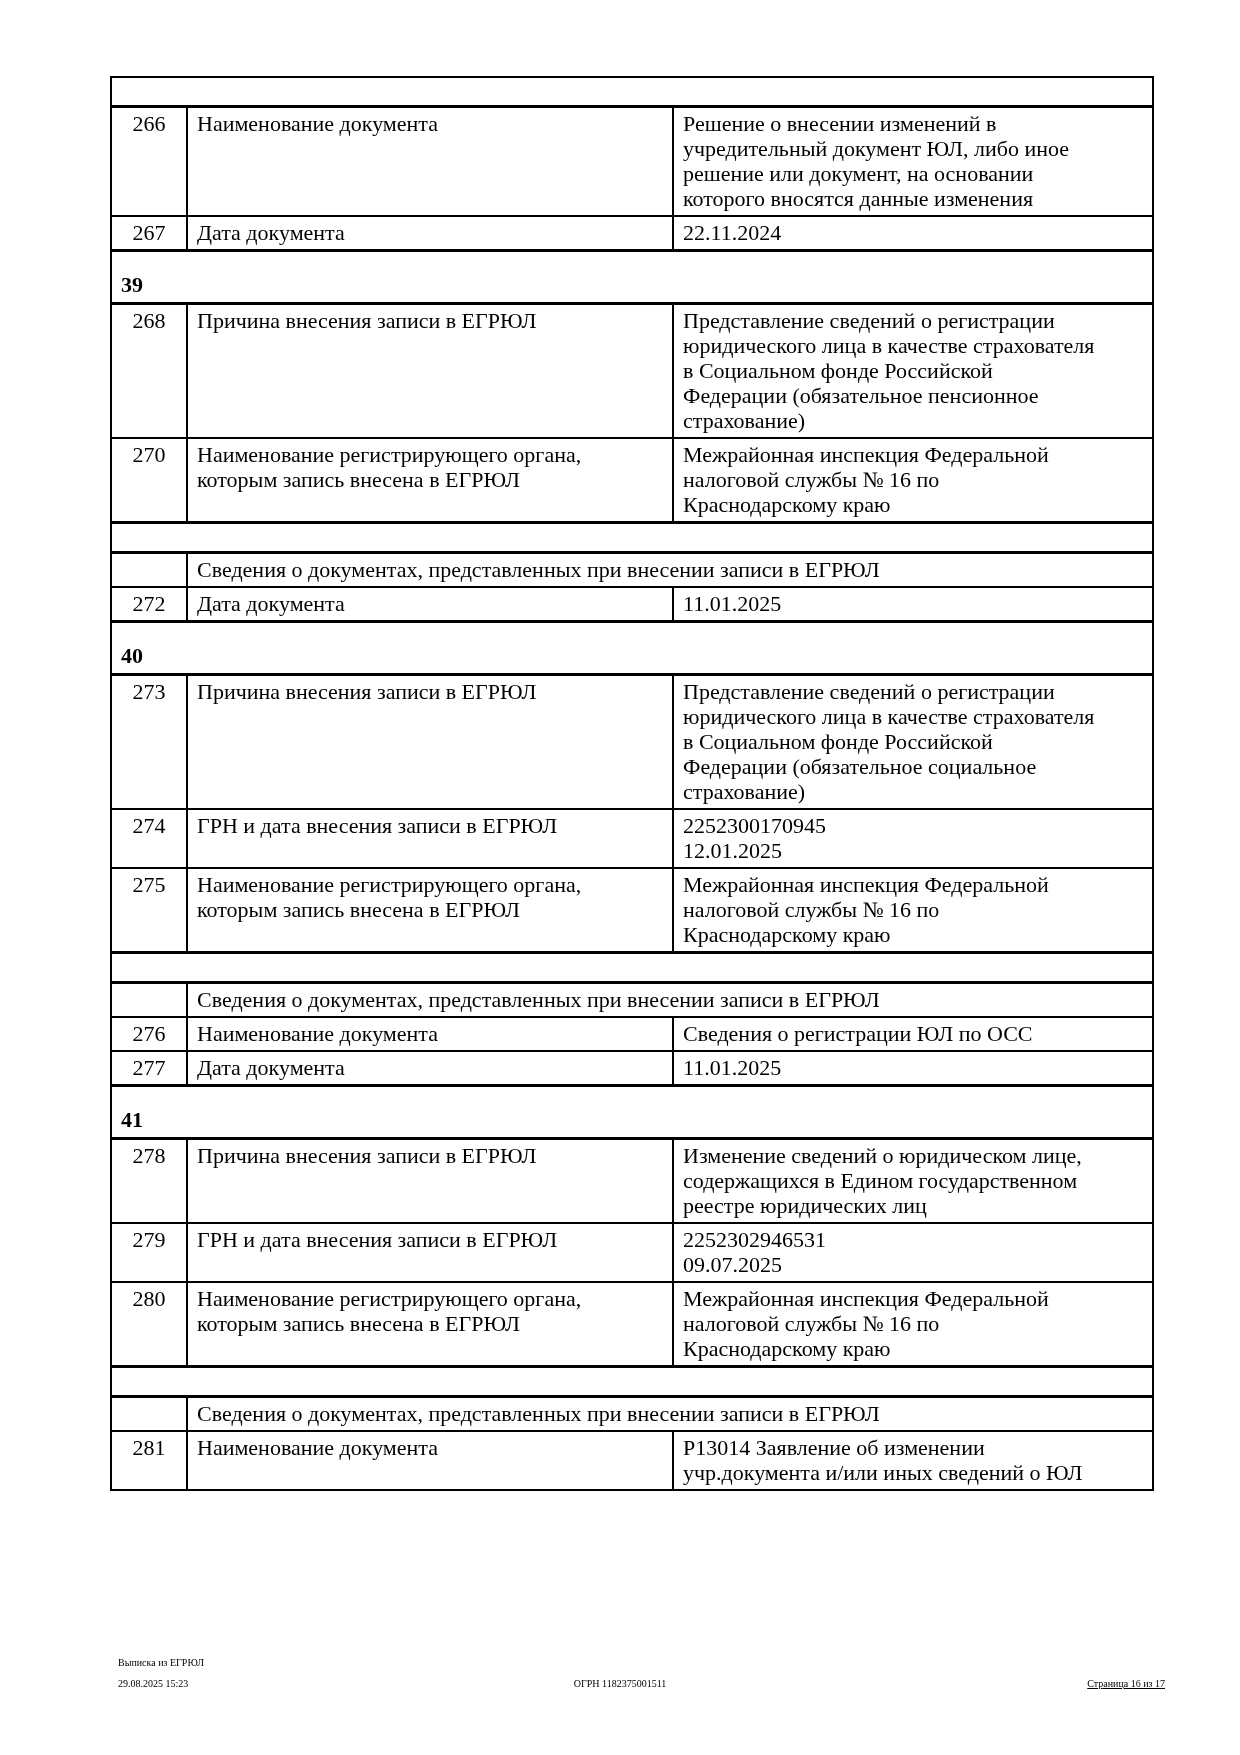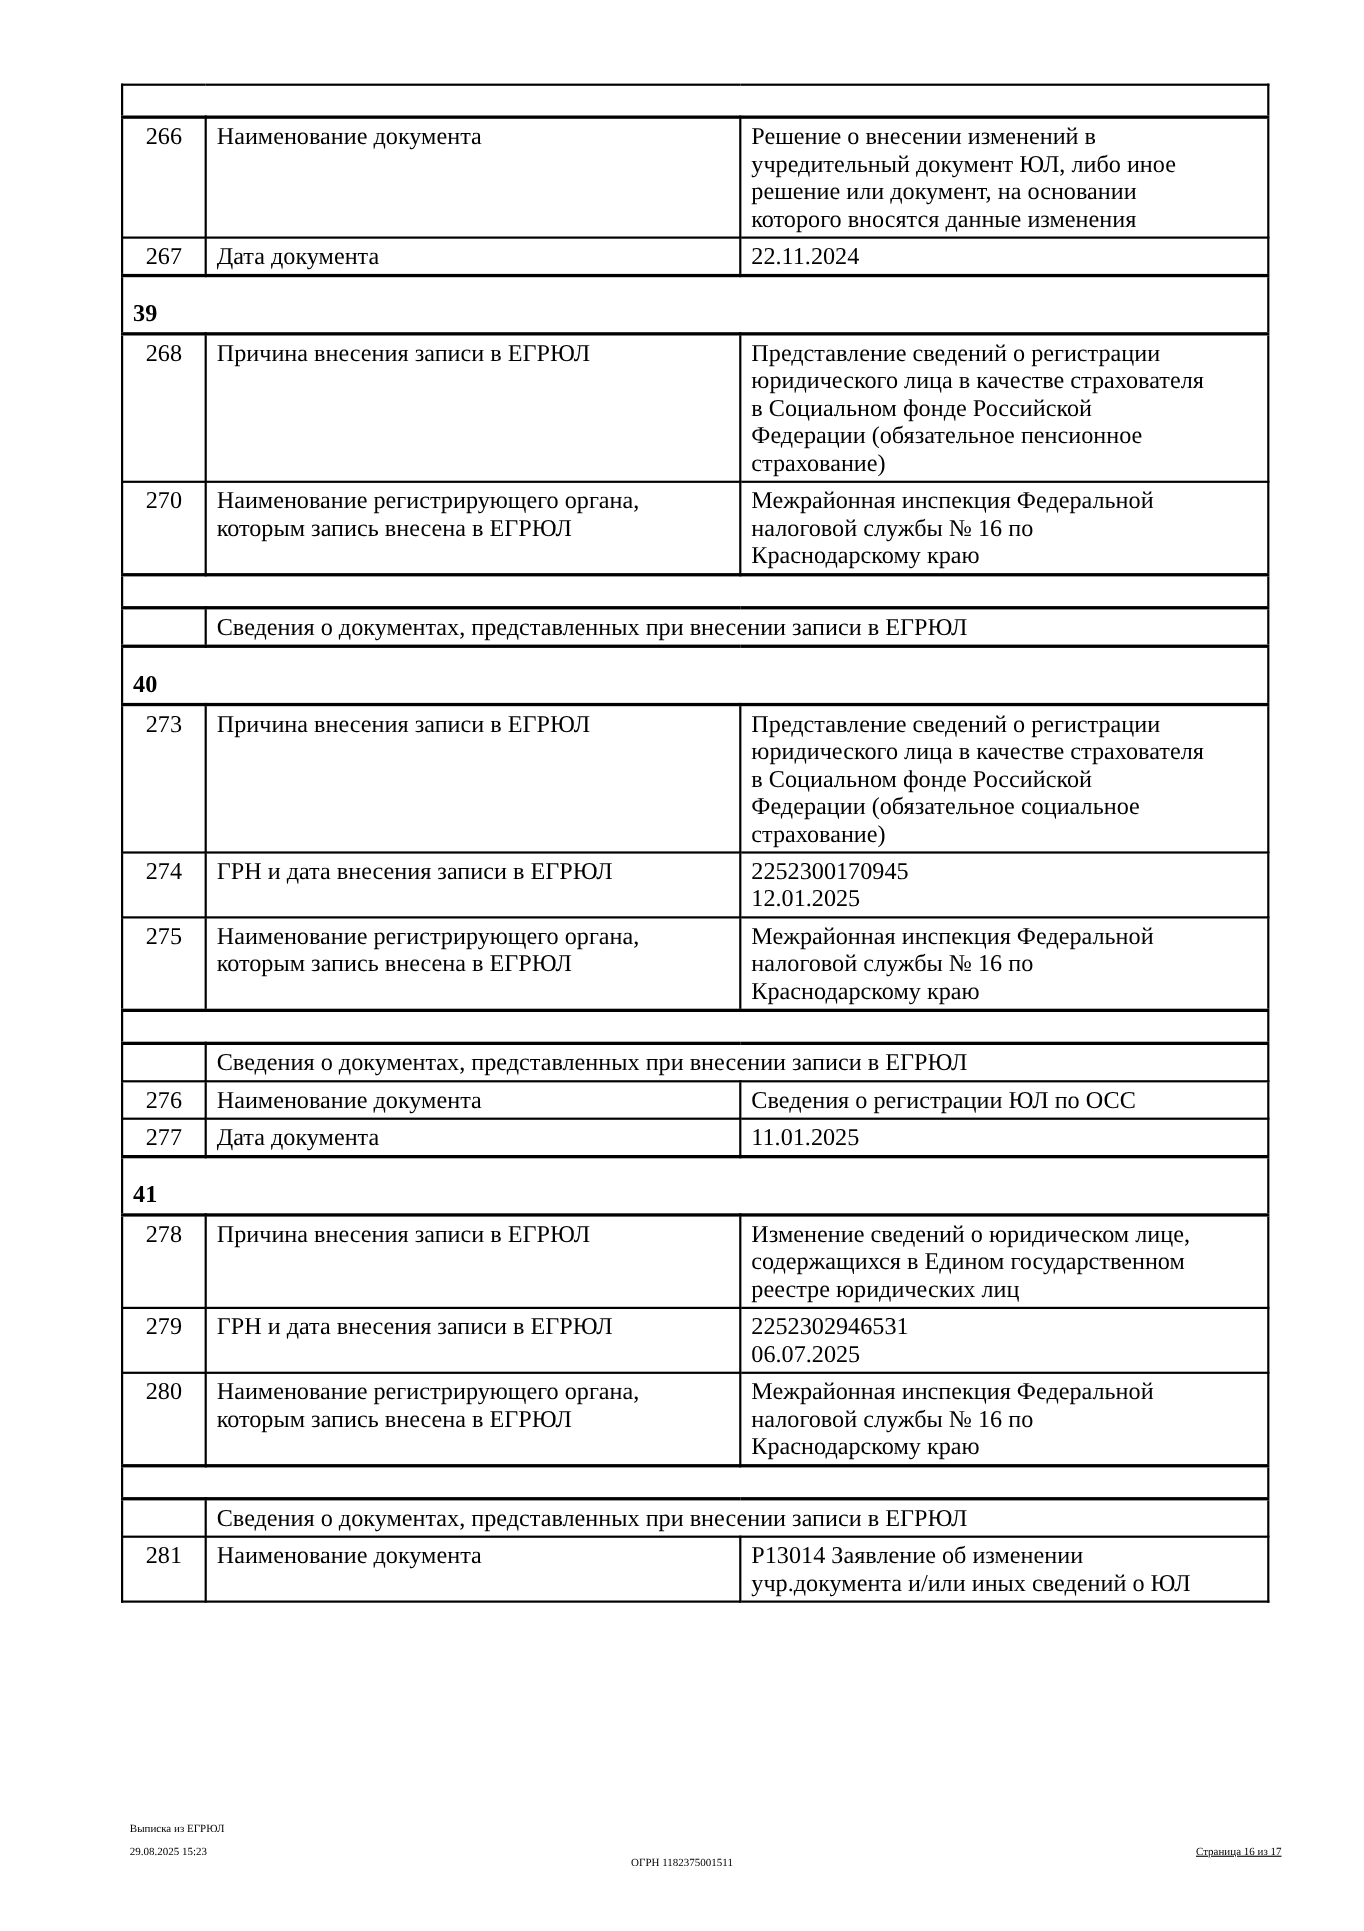--- a/index.html
+++ b/index.html
@@ -75,21 +75,20 @@
     position: absolute;
     left: 118px;
     top: 4px;
   }
   .footer-center {
     position: absolute;
     left: 0;
     top: 25px;
     width: 1240px;
     text-align: center;
-    margin-top: 10px;
   }
   .footer-right {
     position: absolute;
     top: 25px;
     right: 75px;
     text-align: center;
     text-decoration: underline;
   }
 </style>
 </head>
@@ -140,20 +139,25 @@
 налоговой службы № 16 по
 Краснодарскому краю</td>
         </tr>
         <tr class="spacer">
           <td colspan="3"></td>
         </tr>
         <tr class="docs-header">
           <td class="num"></td>
           <td colspan="2">Сведения о документах, представленных при внесении записи в ЕГРЮЛ</td>
         </tr>
+        <tr class="data">
+          <td class="num">272</td>
+          <td>Дата документа</td>
+          <td>11.01.2025</td>
+        </tr>
         <tr class="band">
           <td colspan="3">40</td>
         </tr>
         <tr class="data">
           <td class="num">273</td>
           <td>Причина внесения записи в ЕГРЮЛ</td>
           <td>Представление сведений о регистрации
 юридического лица в качестве страхователя
 в Социальном фонде Российской
 Федерации (обязательное социальное
@@ -197,21 +201,21 @@
           <td class="num">278</td>
           <td>Причина внесения записи в ЕГРЮЛ</td>
           <td>Изменение сведений о юридическом лице,
 содержащихся в Едином государственном
 реестре юридических лиц</td>
         </tr>
         <tr class="data">
           <td class="num">279</td>
           <td>ГРН и дата внесения записи в ЕГРЮЛ</td>
           <td>2252302946531
-06.07.2025</td>
+09.07.2025</td>
         </tr>
         <tr class="data">
           <td class="num">280</td>
           <td>Наименование регистрирующего органа,
 которым запись внесена в ЕГРЮЛ</td>
           <td>Межрайонная инспекция Федеральной
 налоговой службы № 16 по
 Краснодарскому краю</td>
         </tr>
         <tr class="spacer">

